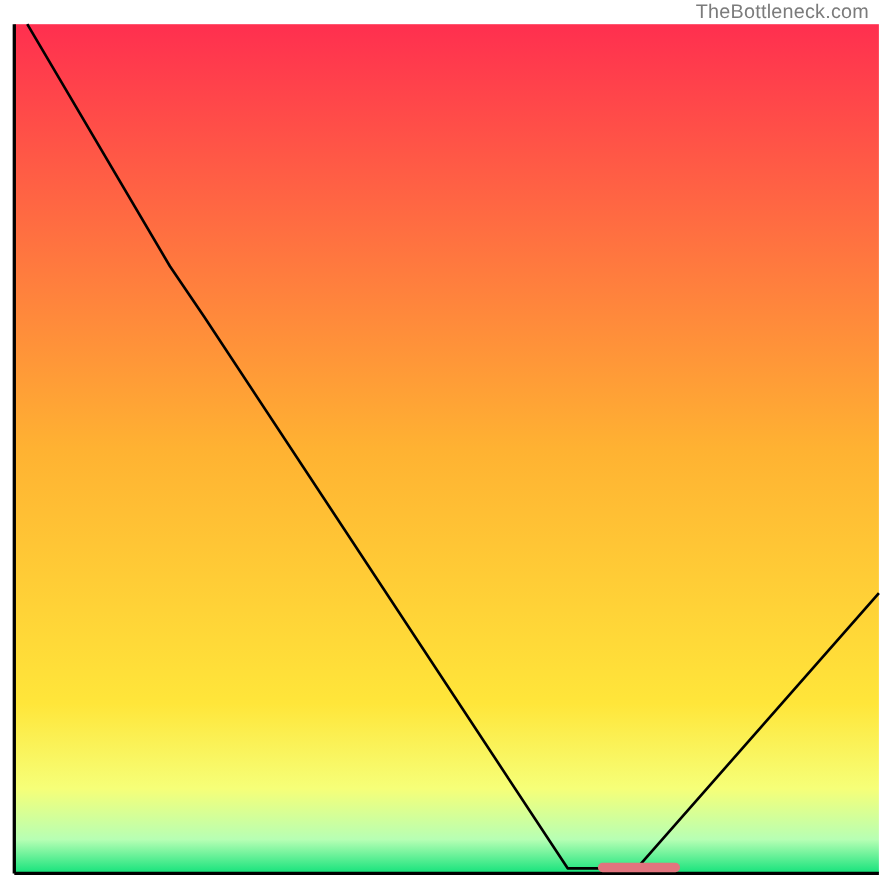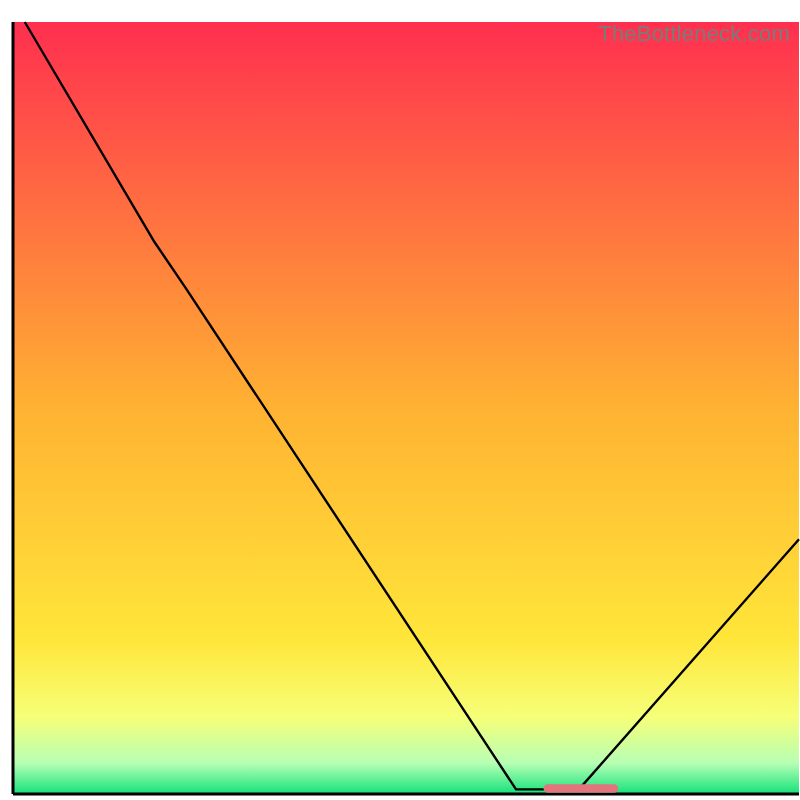--- a/index.html
+++ b/index.html
@@ -13,25 +13,24 @@
   .chart-container {
     position: relative;
     width: 800px;
     height: 800px;
   }
   .watermark {
     position: absolute;
     top: 0;
     right: 10px;
     color: #7b7b7b;
-    font-size: 22px;
+    font-size: 18px;
     font-weight: 500;
     z-index: 20;
     letter-spacing: 0.2px;
-    margin-top: 21px;
   }
   svg {
     display: block;
   }
 </style>
 </head>
 <body>
 
 <div class="chart-container">
   <div class="watermark">TheBottleneck.com</div>

